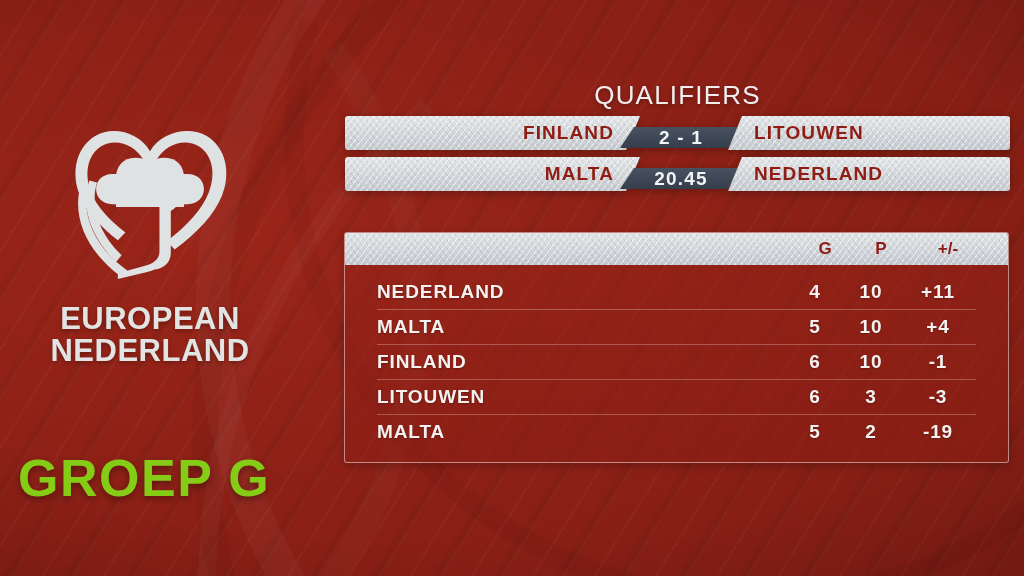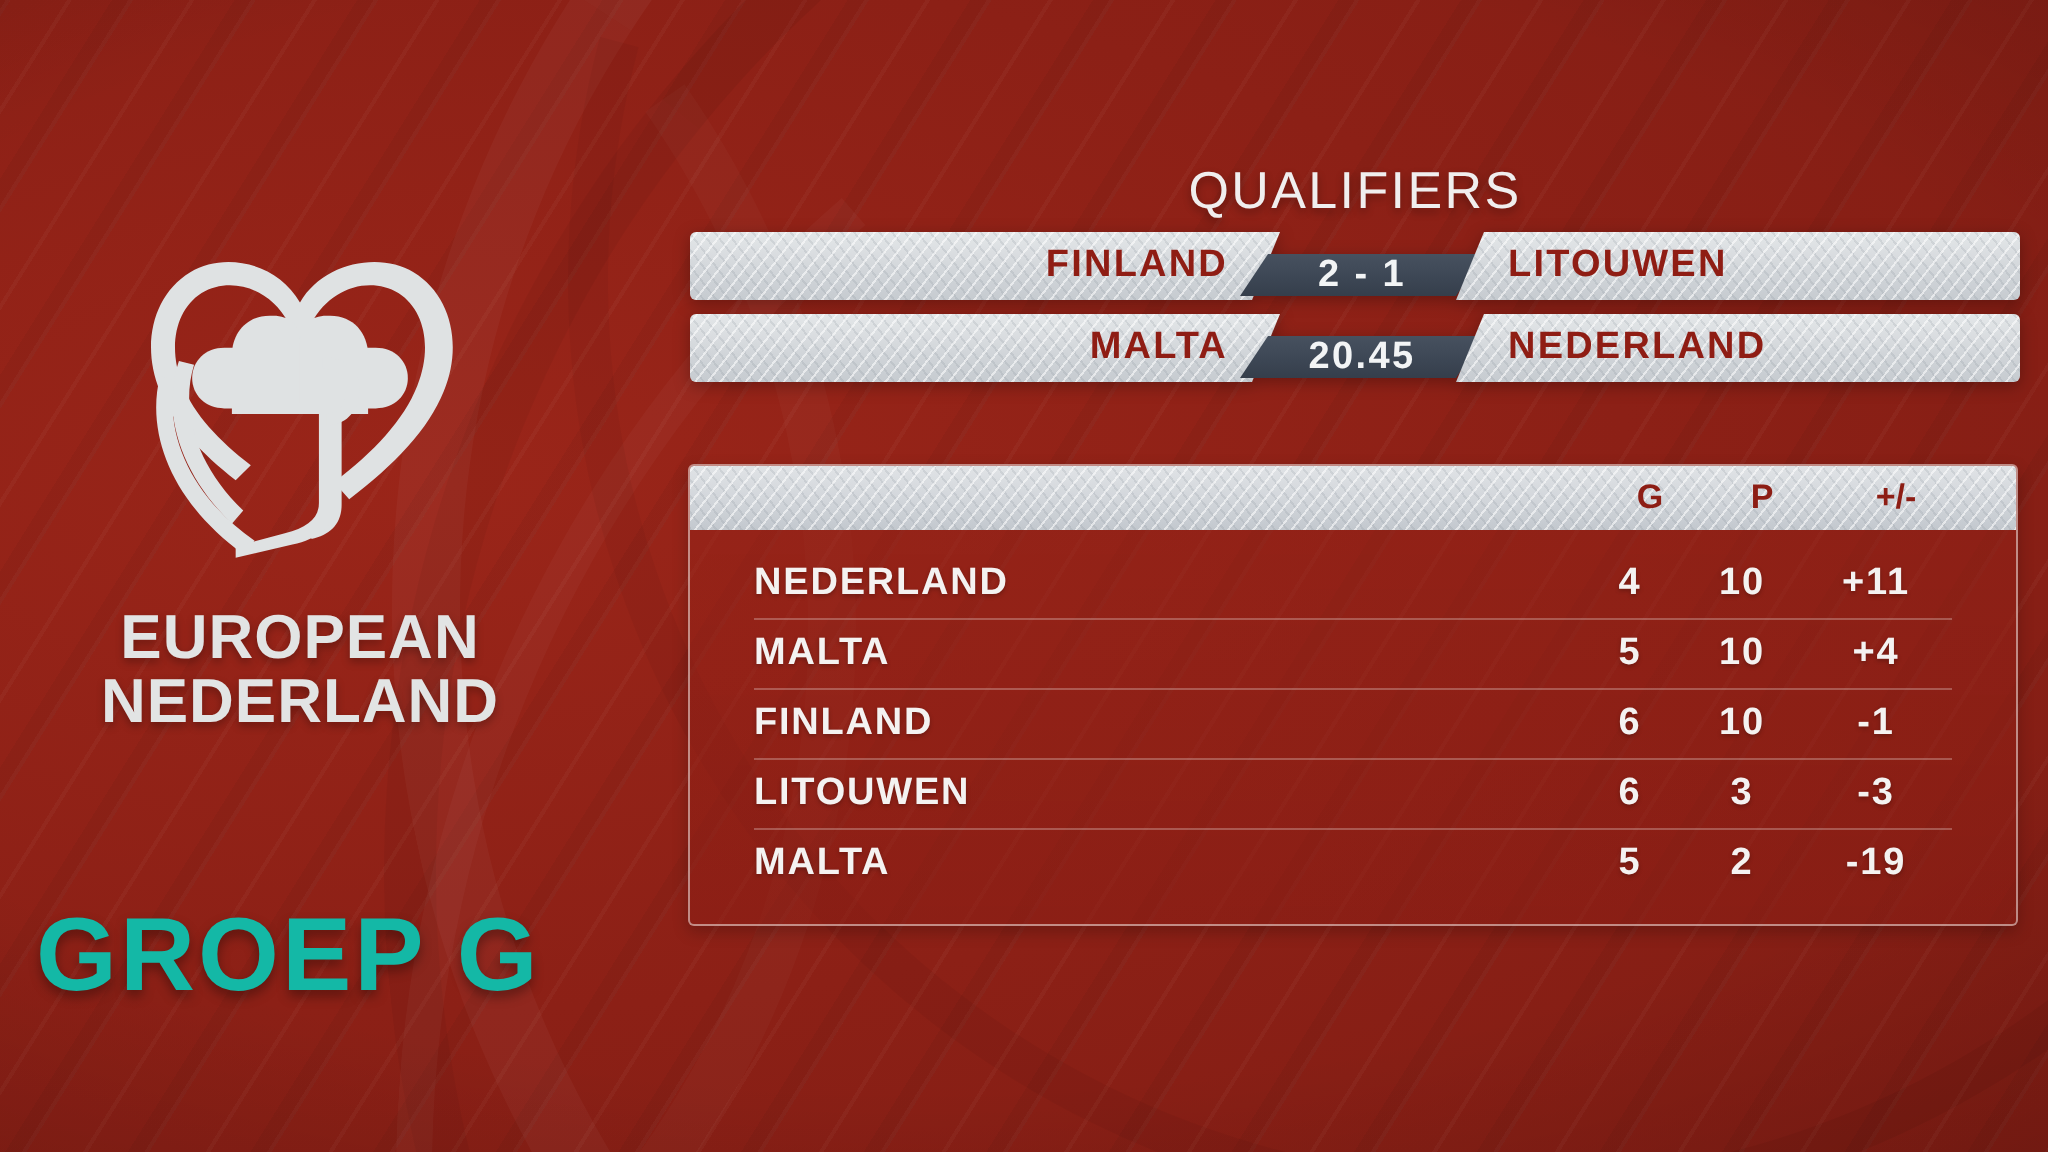--- a/index.html
+++ b/index.html
@@ -90,21 +90,21 @@
     letter-spacing:0.5px;
     line-height:1.04;
     text-shadow:0 2px 4px rgba(0,0,0,0.28);
     margin-top:8px;
   }
   #logo-line1{font-size:31px;}
   #logo-line2{font-size:31px;}
 
   #group-label{
     position:absolute;left:18px;top:448px;
-    color:#14b8a6;
+    color:#84cc16;
     font-size:52px;font-weight:bold;
     letter-spacing:1.5px;
     text-shadow:0 3px 6px rgba(0,0,0,0.35);
   }
 
   
   #results-title{
     position:absolute;left:345px;top:80px;width:665px;
     text-align:center;
     color:#f0eeee;

